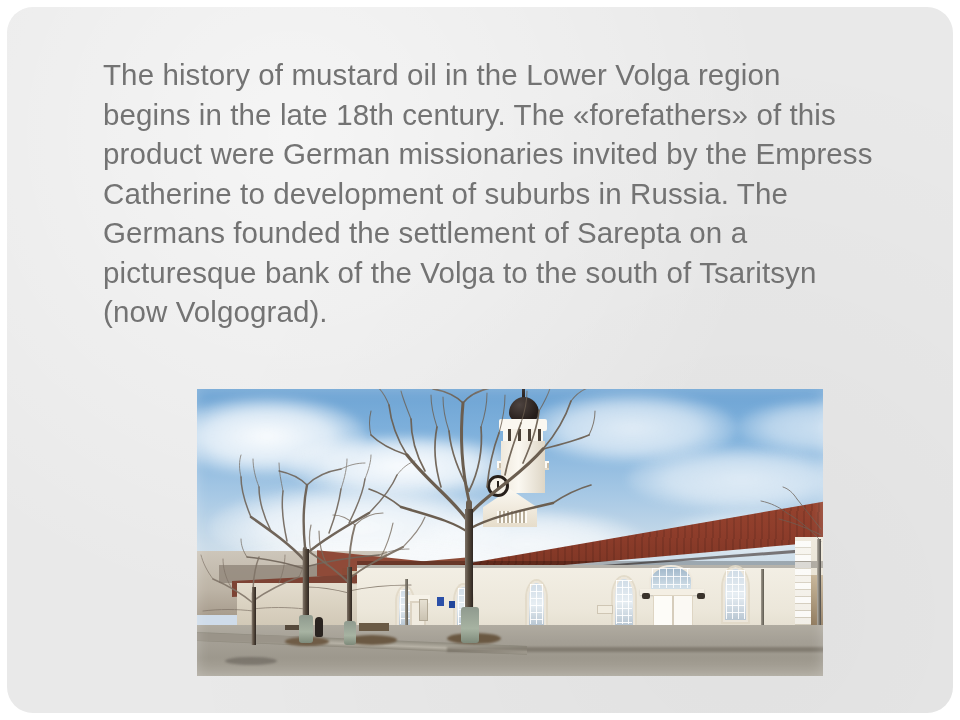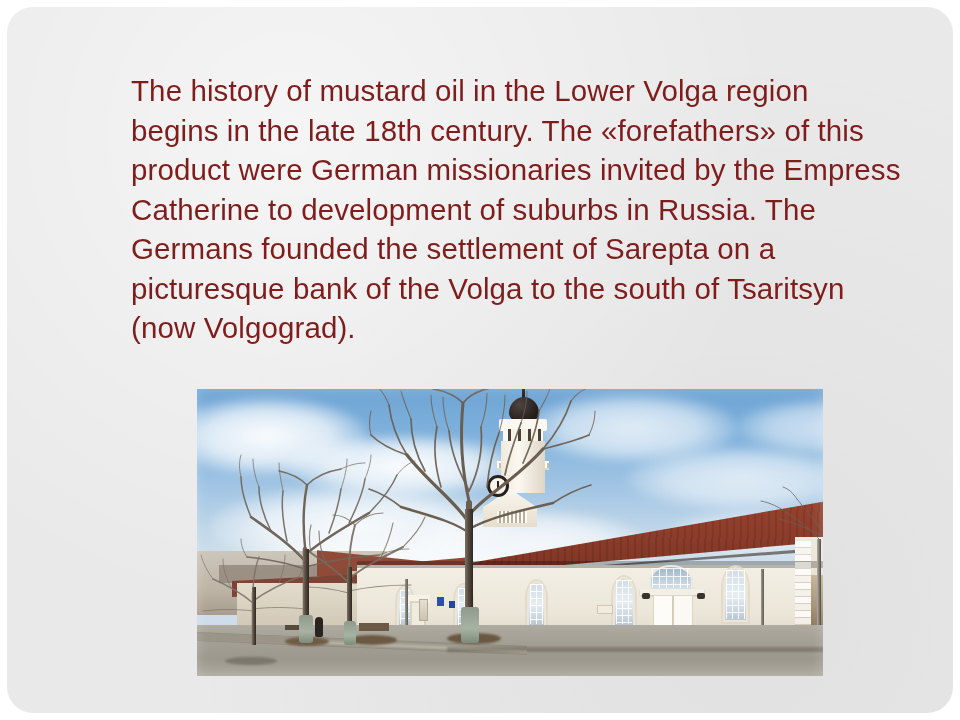--- a/index.html
+++ b/index.html
@@ -28,29 +28,28 @@
     content: "";
     position: absolute; inset: 0;
     background:
       radial-gradient(circle at 30% 18%, rgba(255,255,255,0.55), rgba(255,255,255,0) 55%),
       radial-gradient(circle at 78% 86%, rgba(0,0,0,0.035), rgba(0,0,0,0) 60%);
     pointer-events: none;
   }
 
   #body-text {
     position: absolute;
-    left: 96px; top: 64px;
+    left: 96px; top: 48px;
     width: 770px;
-    color: #7f1d1d;
+    color: #737373;
     font-size: 29.5px;
     line-height: 39.5px;
     letter-spacing: 0.1px;
     white-space: pre-line;
     font-weight: 400;
-    margin-left: 28px;
   }
 
   
   #photo {
     position: absolute;
     left: 190px; top: 382px;
     width: 626px; height: 287px;
     overflow: hidden;
     background: #cfdcea;
   }

